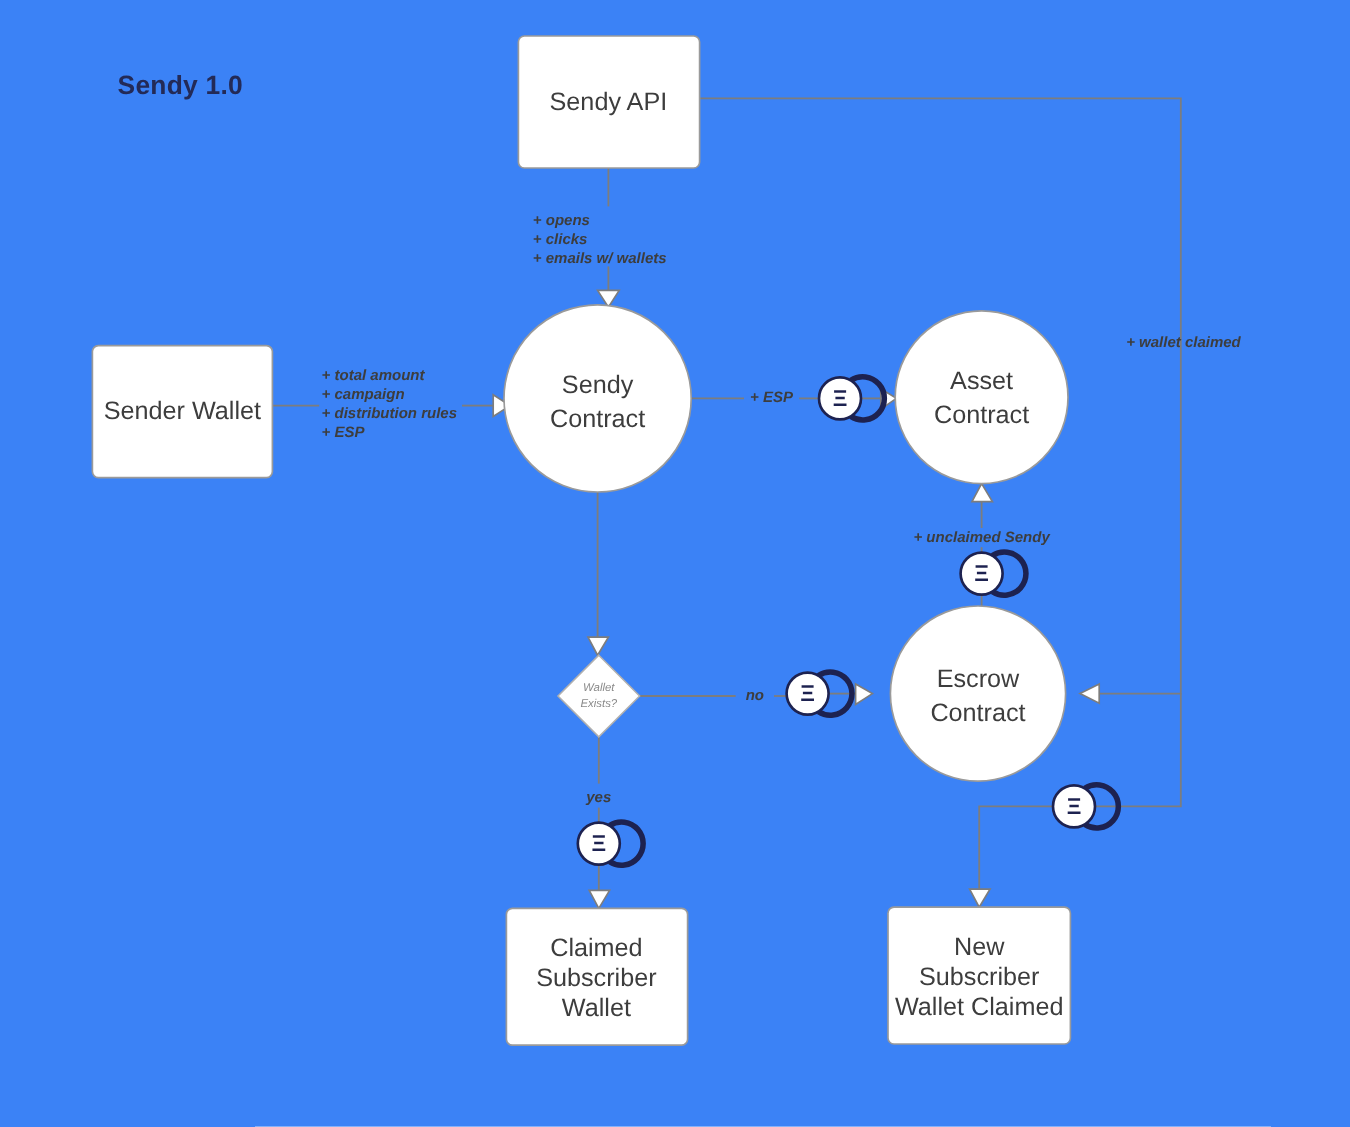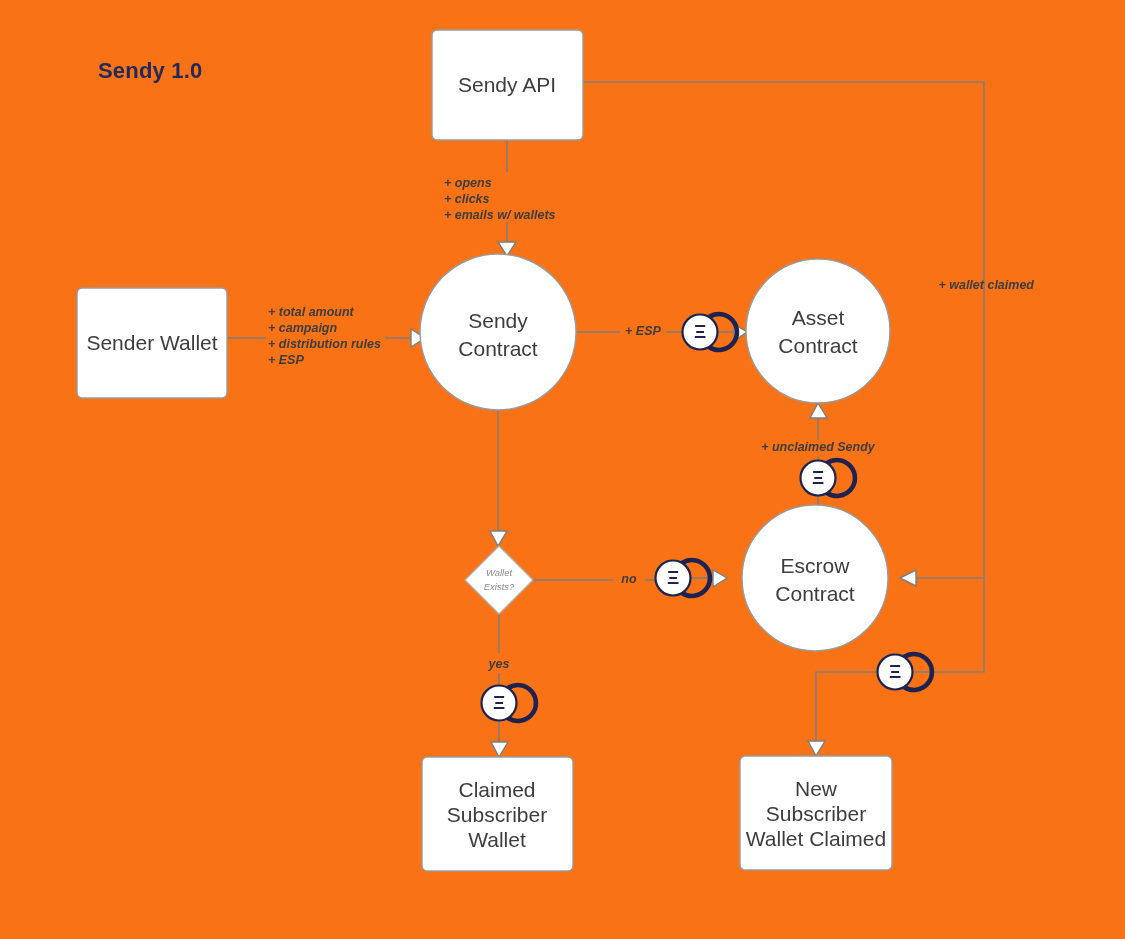--- a/index.html
+++ b/index.html
@@ -9,21 +9,21 @@
     background: #ffffff;
   }
   body {
     font-family: "Liberation Sans", sans-serif;
     -webkit-font-smoothing: antialiased;
   }
   #canvas {
     position: relative;
     width: 1125px;
     height: 939px;
-    background: #f97316;
+    background: #3b82f6;
     overflow: hidden;
   }
   #diagram-svg {
     position: absolute;
     left: 0;
     top: 0;
     width: 1125px;
     height: 939px;
   }
   .node-box {

